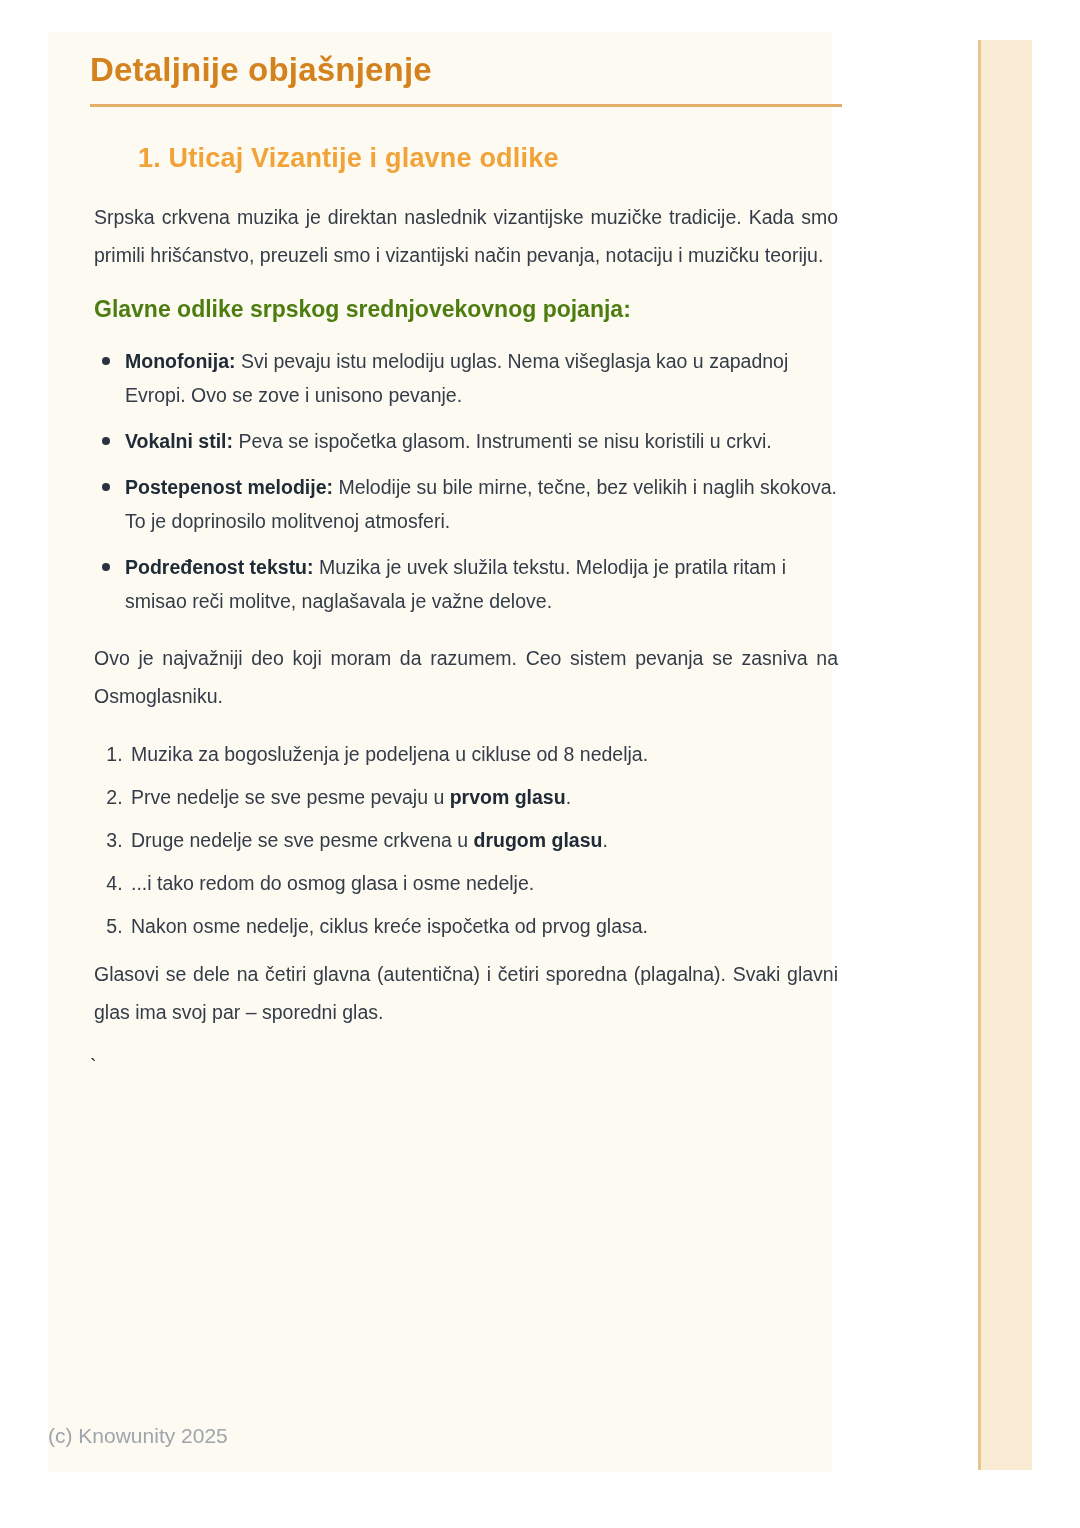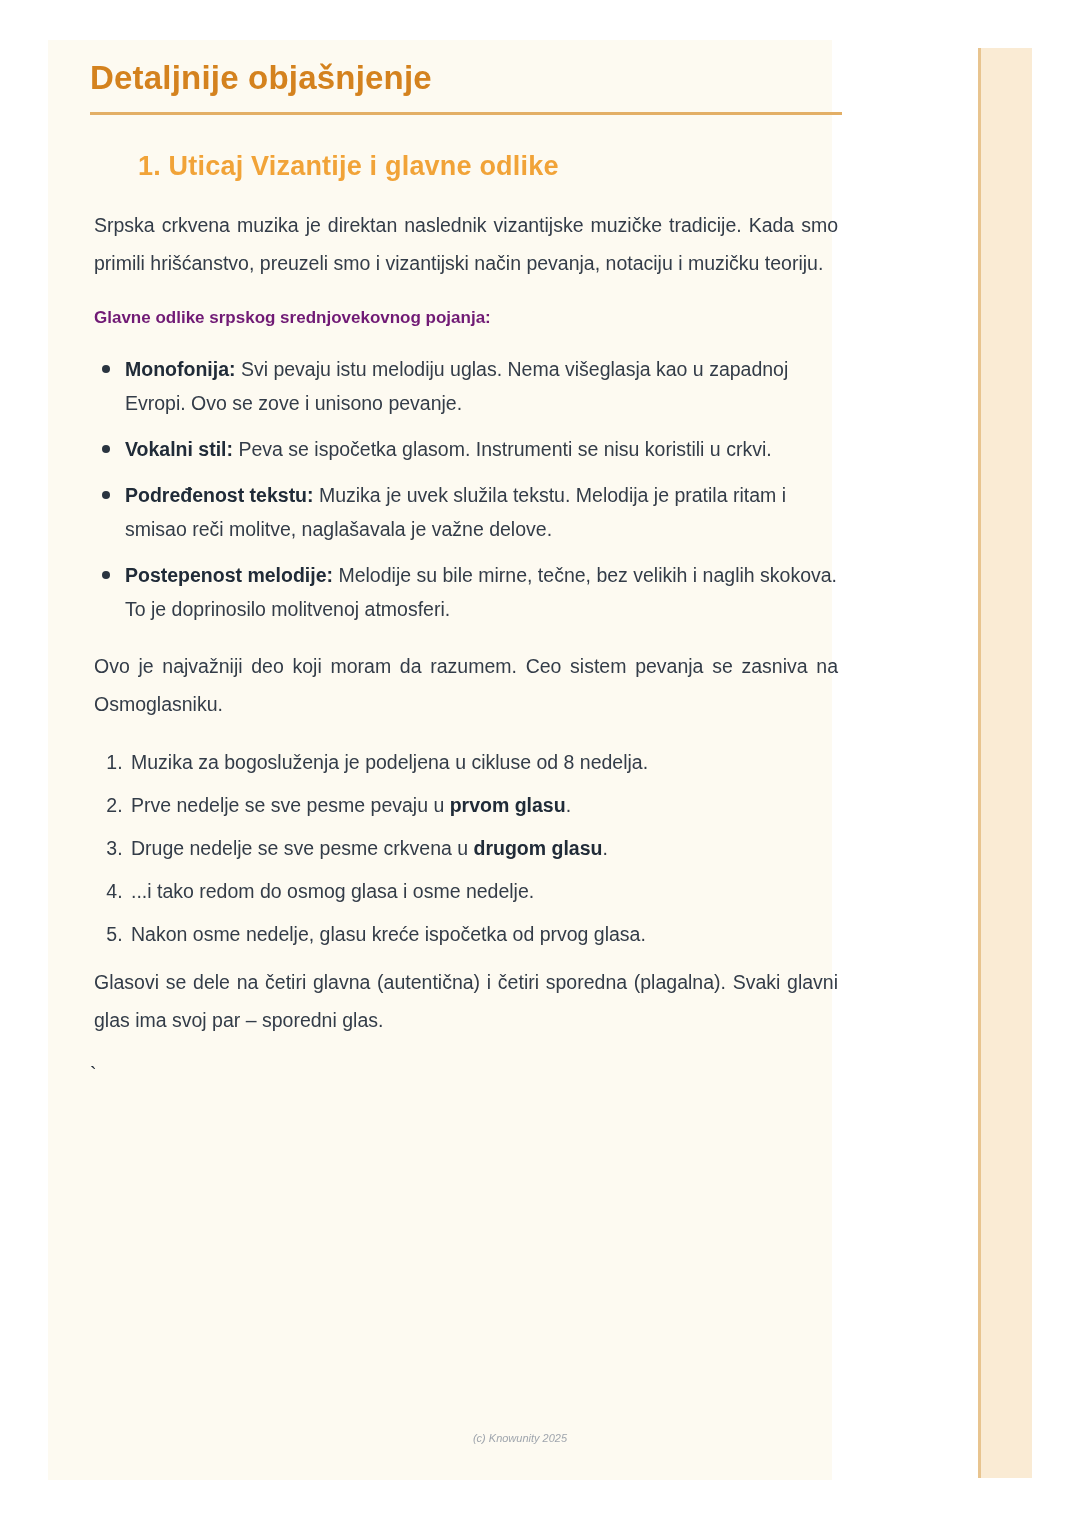--- a/index.html
+++ b/index.html
@@ -4,21 +4,21 @@
 <style>
   html,body{margin:0;padding:0;}
   body{
     width:1080px;height:1528px;
     background:#ffffff;
     font-family:"Liberation Sans","DejaVu Sans",sans-serif;
     position:relative;
     -webkit-font-smoothing:antialiased;
   }
   .panel{
-    position:absolute;left:48px;top:40px;width:784px;height:1440px;
+    position:absolute;left:48px;top:32px;width:784px;height:1440px;
     background:#FDFAF1;
   }
   .spine{
     position:absolute;left:930px;top:8px;width:51px;height:1430px;
     background:#FAEBD4;
     border-left:3px solid #E8C48F;
   }
   .content{
     position:absolute;left:42px;top:18px;width:752px;
     color:#333C48;
@@ -34,21 +34,21 @@
   }
   h2{
     font-size:27px;line-height:33px;font-weight:bold;
     color:#F1A338;margin:0;letter-spacing:0.2px;
   }
   .h2-first{margin-top:35px;margin-left:48px;}
   .h2-second{margin-top:26px;}
   p{margin:4px;font-size:19.5px;line-height:38px;}
   .para-justify{text-align:justify;}
   .intro-1{margin-top:23px;margin-bottom:17px;}
-  .subhead{font-weight:bold;color:#701a75;font-size:17px;line-height:37px;margin-bottom:16px;}
+  .subhead{font-weight:bold;color:#4d7c0f;font-size:23px;line-height:37px;margin-bottom:16px;}
   ul.features{
     list-style:none;margin:0;padding:0 0 0 35px;
   }
   ul.features li{
     position:relative;
     font-size:19.5px;line-height:34px;
     color:#333C48;
   }
   ul.features li + li{margin-top:12px;}
   ul.features li::before{
@@ -62,24 +62,23 @@
     margin:0;padding:0 0 0 38px;
     font-size:19.5px;line-height:38px;color:#333C48;
   }
   ol.cycle li{padding-left:3px;}
   ol.cycle li + li{margin-top:5px;}
   .bold{font-weight:bold;color:#202B38;}
   .outro{margin-top:10px;margin-bottom:16px;}
   .stray{margin:0;color:#202B38;}
   .footer{
     position:absolute;left:0;top:1392px;width:944px;
-    text-align:center;
-    font-size:11px;color:#9FA5AD;
+    text-align:left;
+    font-size:21px;color:#9FA5AD;
     z-index:3;
-    font-style:italic;
   }
 </style>
 </head>
 <body>
 
 <div class="panel">
 
   <div class="spine"></div>
 
   <div class="content">
@@ -89,33 +88,33 @@
 
     <h2 class="h2-first">1. Uticaj Vizantije i glavne odlike</h2>
 
     <p class="para-justify intro-1">Srpska crkvena muzika je direktan naslednik vizantijske muzičke tradicije. Kada smo primili hrišćanstvo, preuzeli smo i vizantijski način pevanja, notaciju i muzičku teoriju.</p>
 
     <p class="subhead">Glavne odlike srpskog srednjovekovnog pojanja:</p>
 
     <ul class="features">
       <li><span class="term">Monofonija: </span><span>Svi pevaju istu melodiju uglas. Nema višeglasja kao u zapadnoj Evropi. Ovo se zove i unisono pevanje.</span></li>
       <li><span class="term">Vokalni stil: </span><span>Peva se ispočetka glasom. Instrumenti se nisu koristili u crkvi.</span></li>
+      <li><span class="term">Postepenost melodije: </span><span>Melodije su bile mirne, tečne, bez velikih i naglih skokova. To je doprinosilo molitvenoj atmosferi.</span></li>
       <li><span class="term">Podređenost tekstu: </span><span>Muzika je uvek služila tekstu. Melodija je pratila ritam i smisao reči molitve, naglašavala je važne delove.</span></li>
-      <li><span class="term">Postepenost melodije: </span><span>Melodije su bile mirne, tečne, bez velikih i naglih skokova. To je doprinosilo molitvenoj atmosferi.</span></li>
     </ul>
 
 
     <p class="para-justify intro-2">Ovo je najvažniji deo koji moram da razumem. Ceo sistem pevanja se zasniva na Osmoglasniku.</p>
 
     <ol class="cycle">
       <li><span>Muzika za bogosluženja je podeljena u cikluse od 8 nedelja.</span><span class="bold"></span><span></span></li>
       <li><span>Prve nedelje se sve pesme pevaju u </span><span class="bold">prvom glasu</span><span>.</span></li>
       <li><span>Druge nedelje se sve pesme crkvena u </span><span class="bold">drugom glasu</span><span>.</span></li>
       <li><span>...i tako redom do osmog glasa i osme nedelje.</span><span class="bold"></span><span></span></li>
-      <li><span>Nakon osme nedelje, glasu kreće ispočetka od prvog glasa.</span><span class="bold"></span><span></span></li>
+      <li><span>Nakon osme nedelje, ciklus kreće ispočetka od prvog glasa.</span><span class="bold"></span><span></span></li>
     </ol>
 
     <p class="para-justify outro">Glasovi se dele na četiri glavna (autentična) i četiri sporedna (plagalna). Svaki glavni glas ima svoj par – sporedni glas.</p>
 
     <p class="stray">`</p>
 
   </div>
 
   <div class="footer">(c) Knowunity 2025</div>
 

